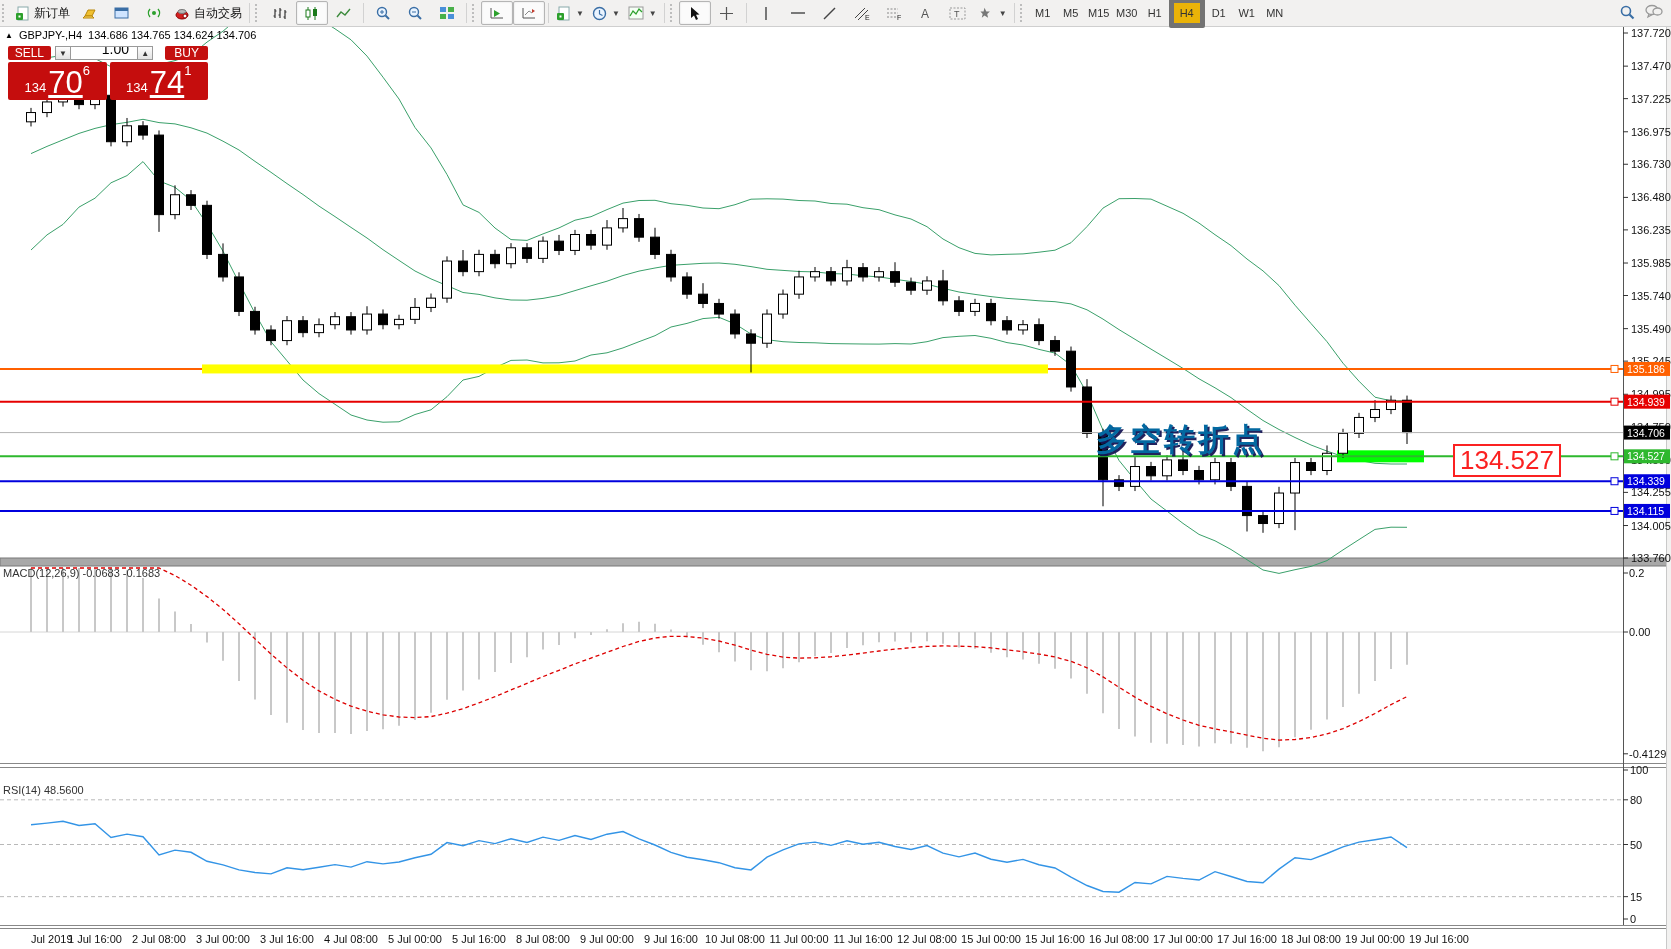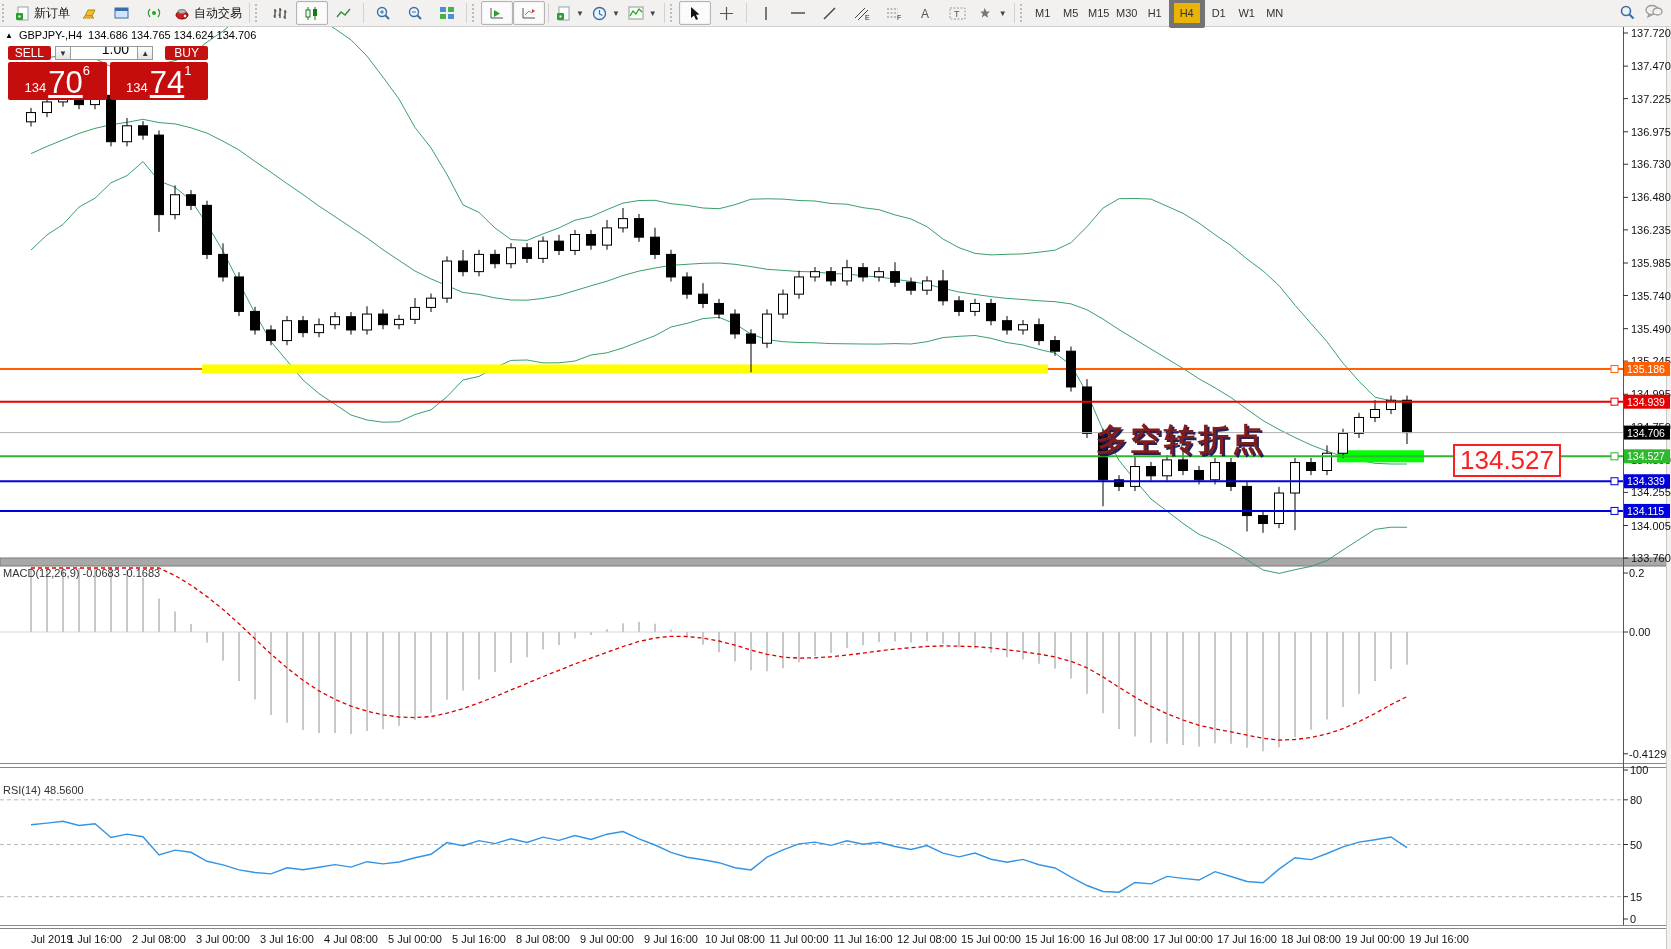--- a/index.html
+++ b/index.html
@@ -37,21 +37,21 @@
     justify-content:center;padding-bottom:3px;}
   .tp-price .base{font-size:13px;line-height:19px;margin-right:2px;}
   .tp-price .big{font-size:31px;line-height:29px;text-decoration:underline;}
   .tp-price .sup{font-size:13px;line-height:13px;align-self:flex-start;margin-top:2px;}
   
   #chart-svg{position:absolute;left:0;top:0;z-index:1;}
   #macd-label,#rsi-label{position:absolute;left:3px;z-index:4;font-size:11px;color:#333;}
   #macd-label{top:567px;}
   #rsi-label{top:784px;}
   #annotation{position:absolute;left:1096px;top:419px;z-index:5;font-size:31px;font-weight:bold;
-    color:#7f1d1d;text-shadow:2px 2px 0 rgba(22,22,84,.95);letter-spacing:3px;}
+    color:#0369a1;text-shadow:2px 2px 0 rgba(22,22,84,.95);letter-spacing:3px;}
   #callout{position:absolute;left:1453px;top:444px;width:104px;height:29px;z-index:5;background:#fff;
     border:2px solid #fb2121;color:#fb2121;font-size:26px;display:flex;align-items:center;justify-content:center;}
 </style>
 </head>
 <body>
 <div id="app">
 
   <div id="toolbar">
     <div class="tb-grip"></div>
     <div class="tb-btn">

